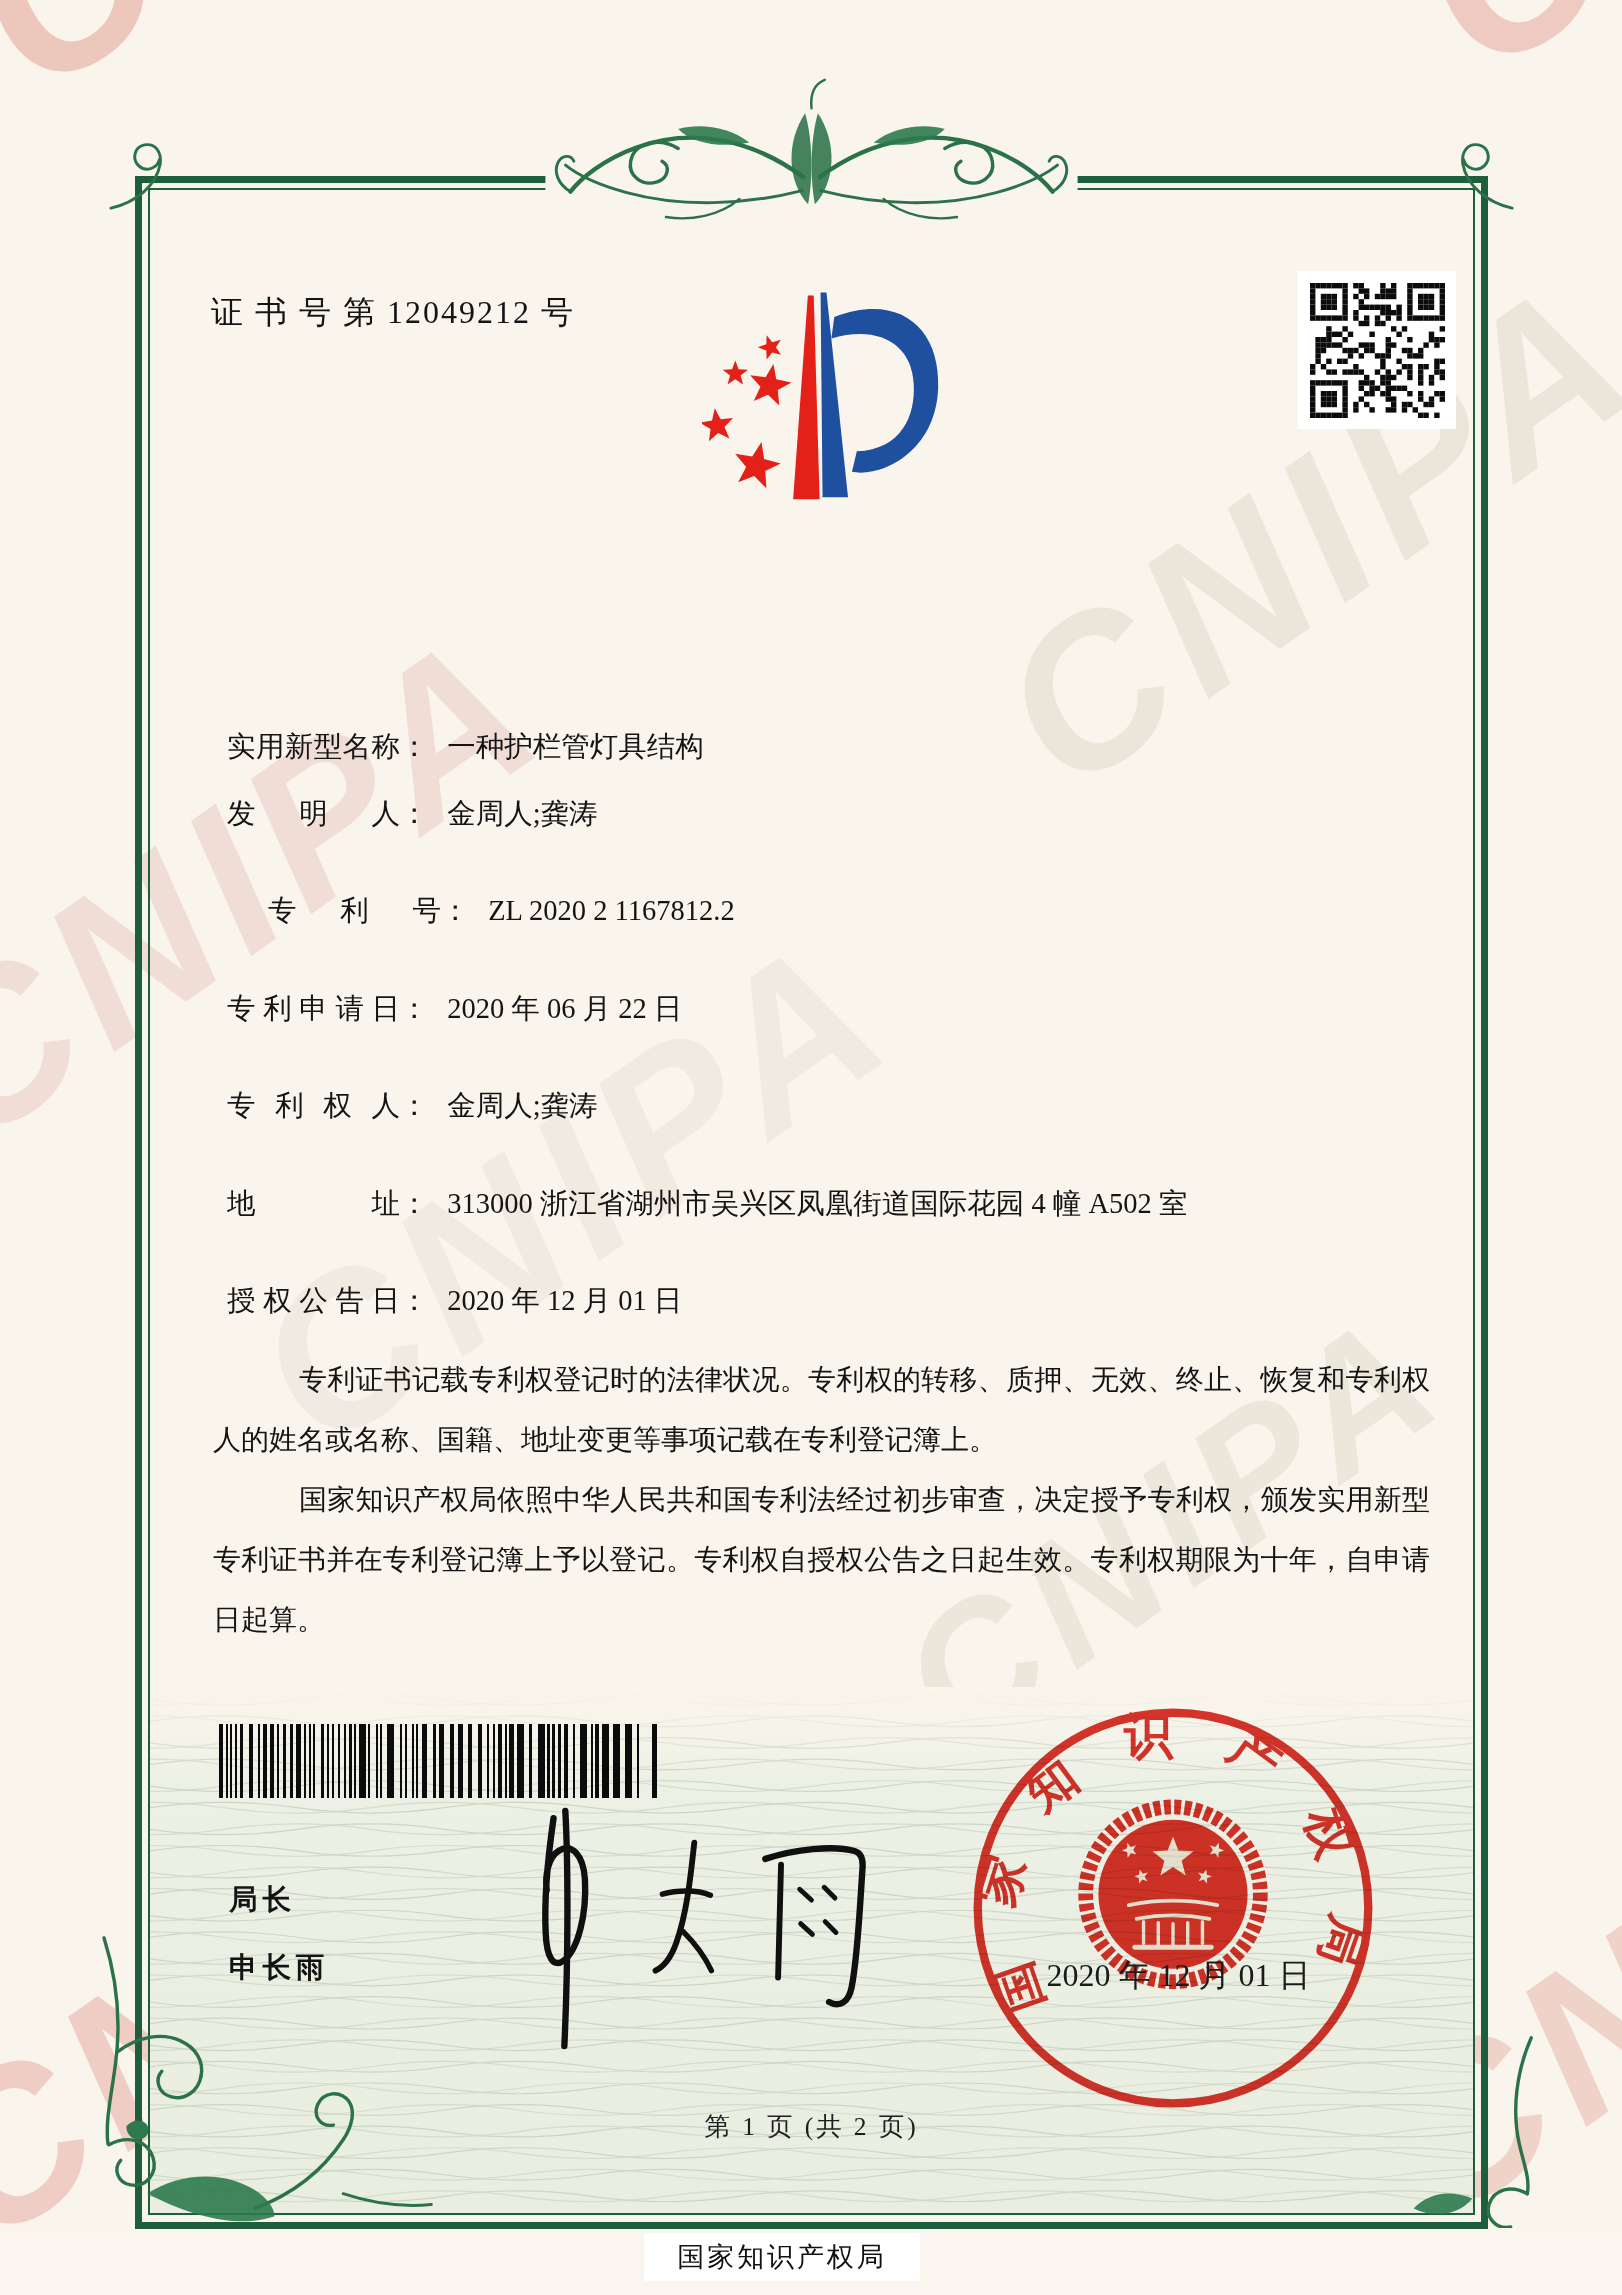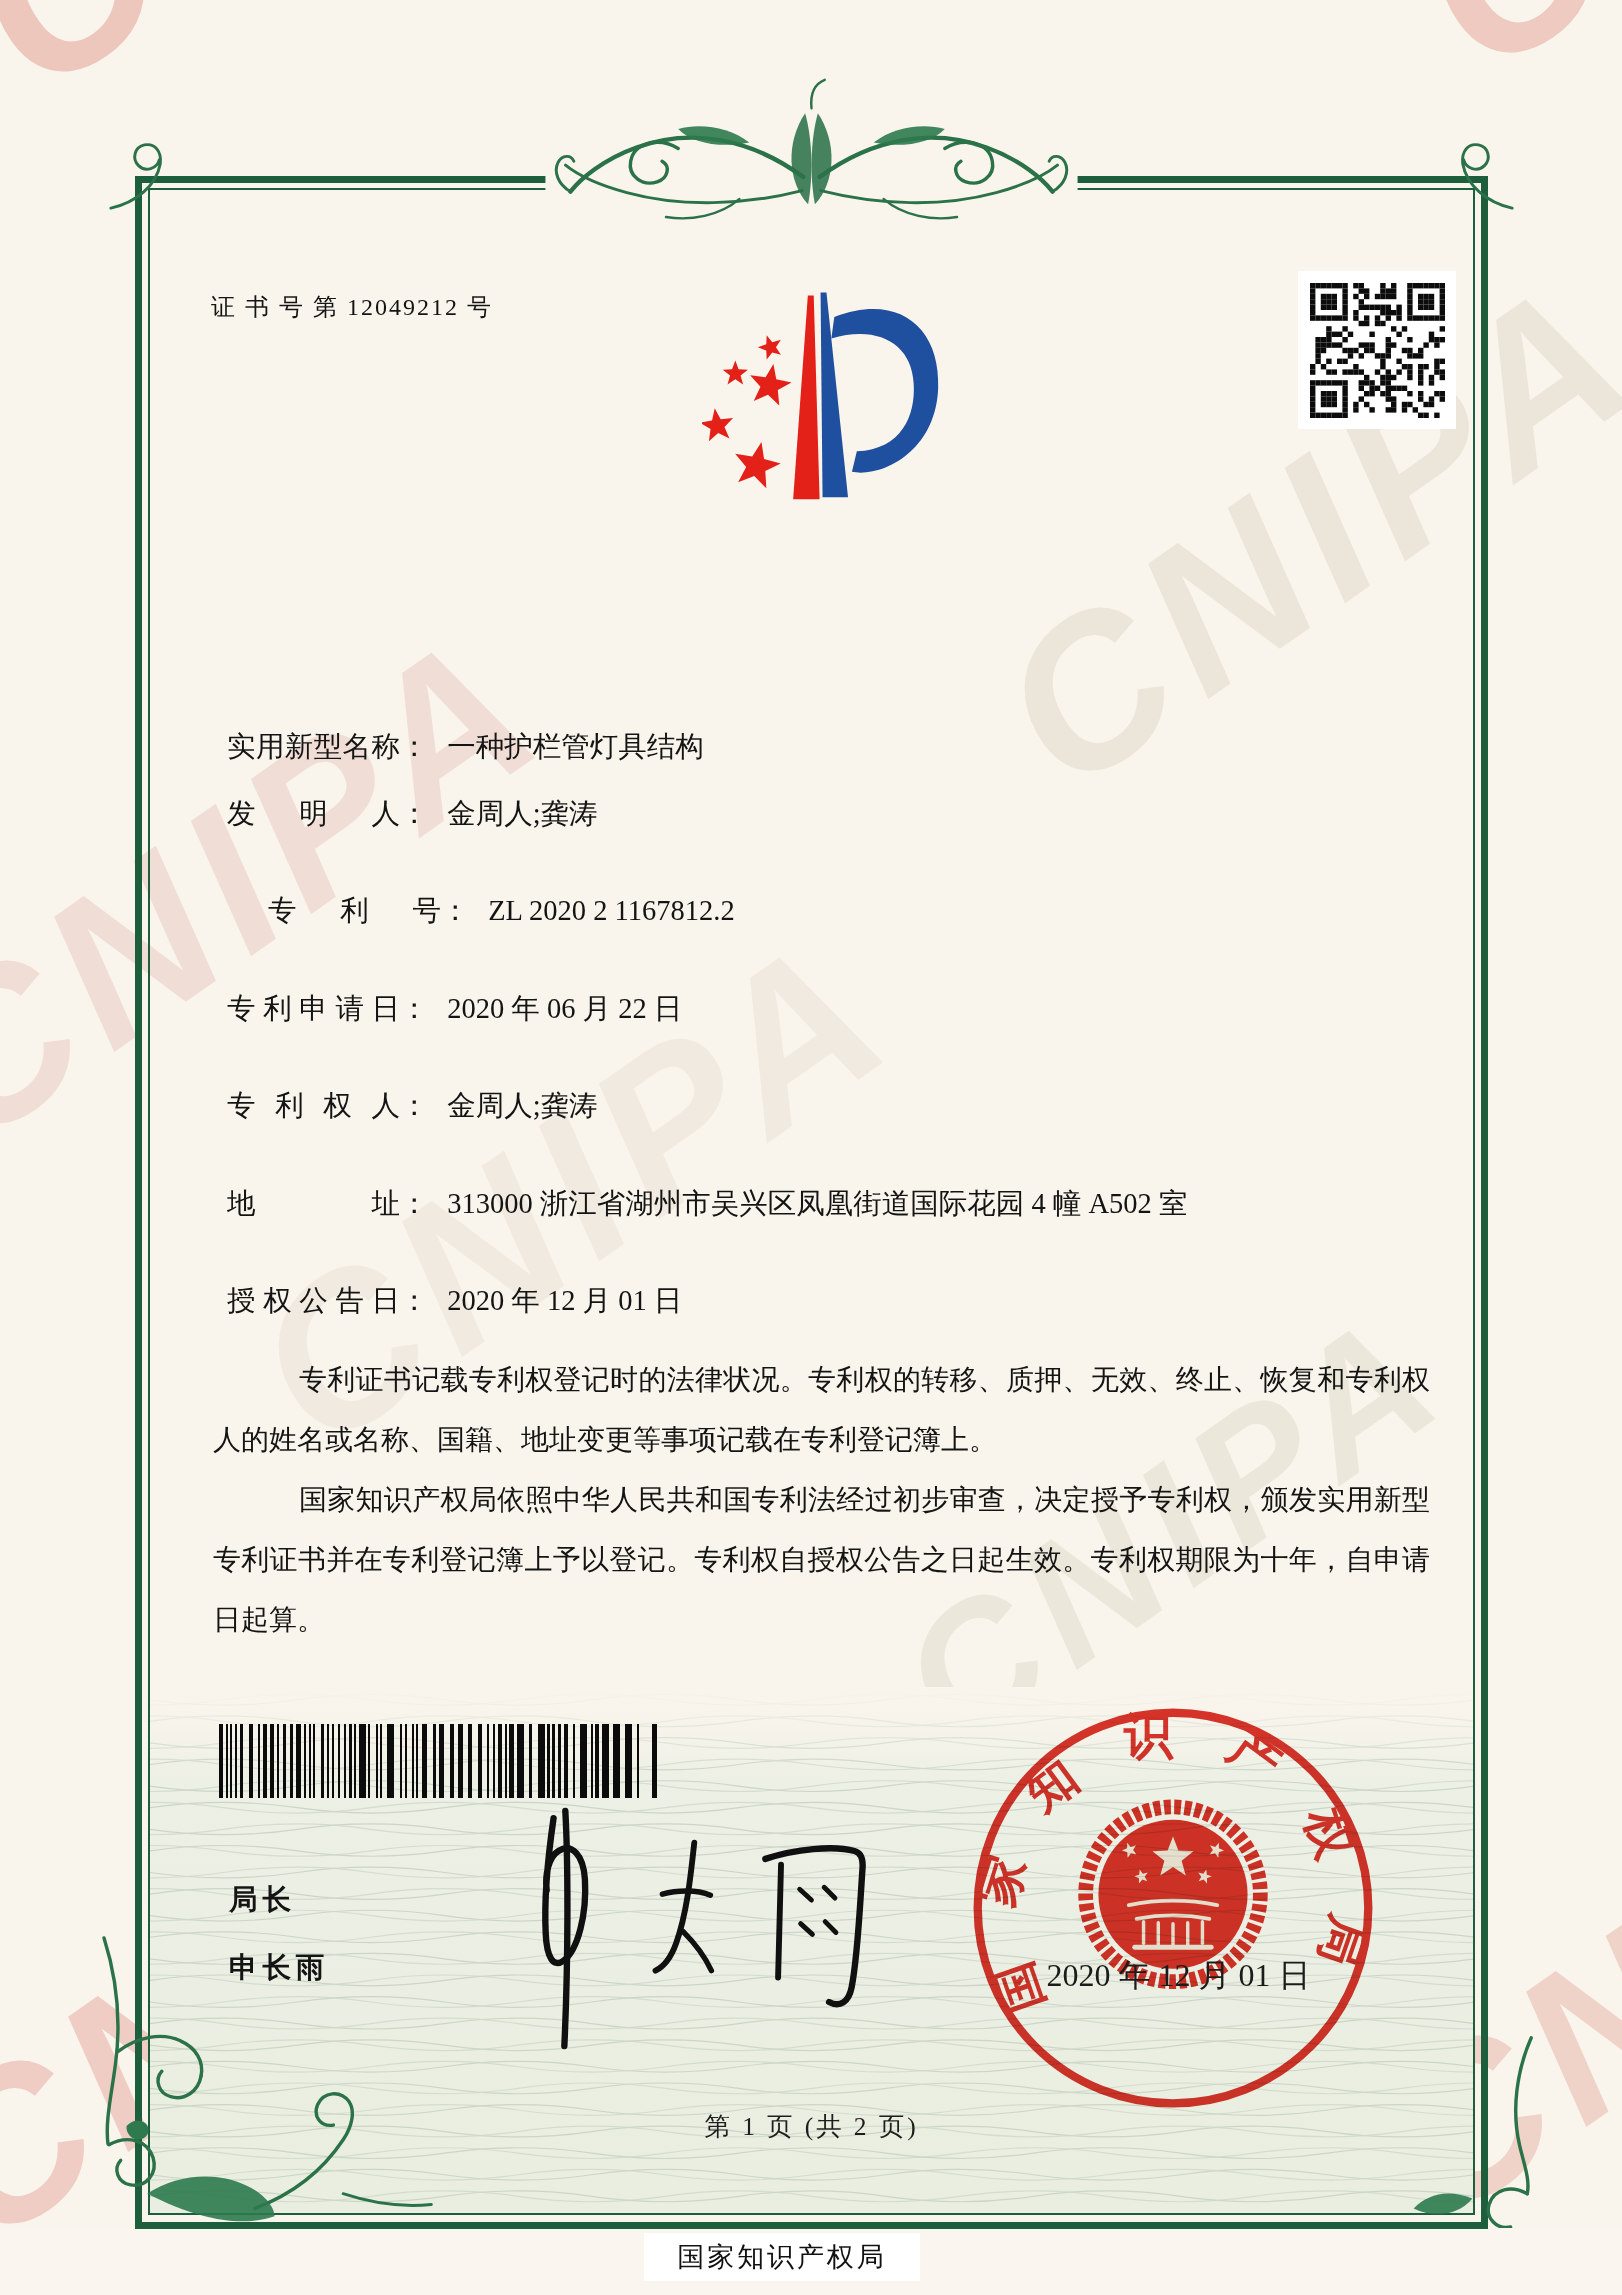--- a/index.html
+++ b/index.html
@@ -13,21 +13,21 @@
   .frame-outer{position:absolute;left:135px;top:176px;width:1353px;height:2053px;
                border:7.9px solid #1d5e3c;box-sizing:border-box;z-index:3;}
   .frame-inner{position:absolute;left:148px;top:188px;width:1327px;height:2027px;
                border:2.5px solid #1d5e3c;box-sizing:border-box;z-index:3;}
   
   .band{position:absolute;left:150px;top:1687px;width:1323px;height:526px;z-index:2;
         background:linear-gradient(180deg,#f6f4ea 0%,#edf0e5 18%,#e9eee0 100%);}
   .band-fade{position:absolute;left:0;top:0;width:100%;height:83px;
              background:linear-gradient(180deg,#faf5ec 0%,rgba(250,245,236,0) 100%);}
   
-  .certno{position:absolute;left:211px;top:291px;font-size:24px;letter-spacing:2px;z-index:4;white-space:nowrap;}
+  .certno{position:absolute;left:211px;top:291px;font-size:32px;letter-spacing:2px;z-index:4;white-space:nowrap;}
   .title{position:absolute;left:0;top:502px;width:1623px;text-align:center;font-size:75px;
          font-weight:700;letter-spacing:17.7px;z-index:4;}
   .qrbox{position:absolute;left:1298px;top:271px;width:158px;height:158px;background:#ffffff;z-index:4;}
   .qrbox svg{position:absolute;left:11.8px;top:11.8px;}
   
   .row{position:absolute;left:227px;font-size:28.5px;white-space:nowrap;z-index:4;}
   .lbl{display:inline-block;width:173px;text-align:justify;text-align-last:justify;vertical-align:top;}
   .val{margin-left:18.7px;}
   .row2{position:absolute;left:838px;font-size:28.5px;white-space:nowrap;z-index:4;}
   

